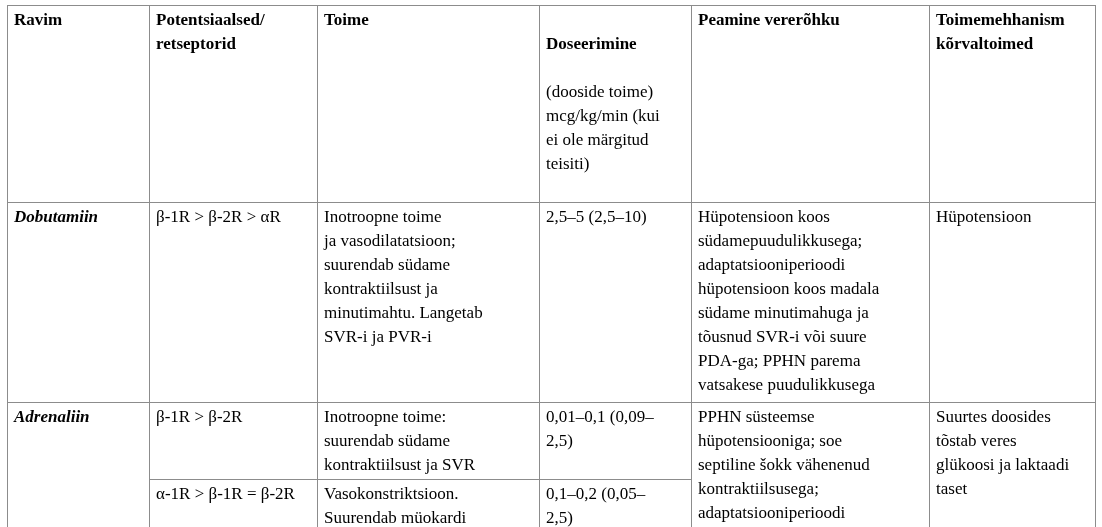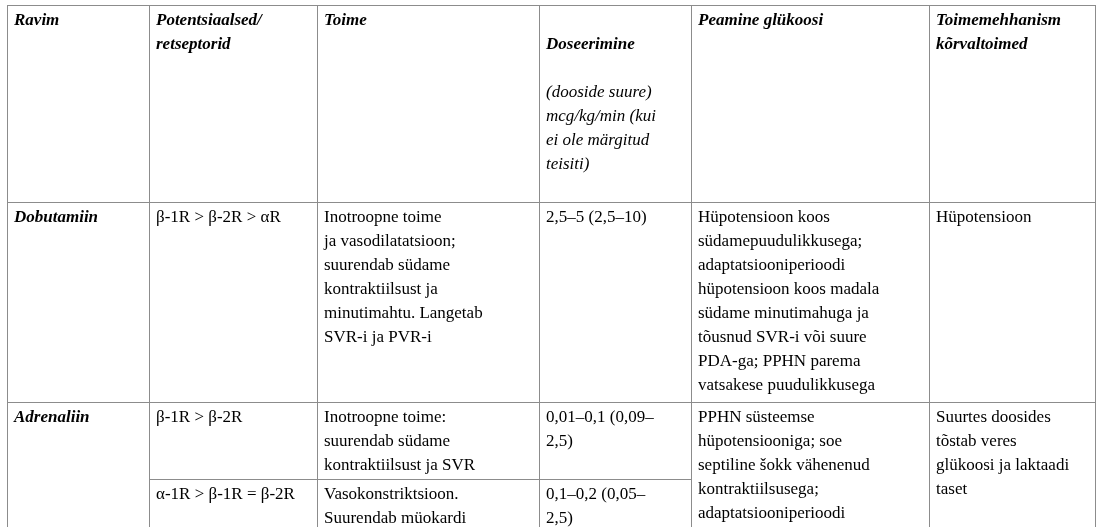--- a/index.html
+++ b/index.html
@@ -28,21 +28,21 @@
     white-space: pre-line;
     overflow: hidden;
   }
   .tbl th { font-weight: bold; }
   .reg { font-weight: normal; white-space: pre-line; }
   .bold-title { font-weight: bold; }
   .drug-name {
     font-weight: bold;
     font-style: italic;
   }
-  tr.hdr      { height: 123px; font-style: italic; }
+  tr.hdr      { height: 123px; }
   tr.row-dob  { height: 200px; margin-left: 19px; }
   tr.row-adr1 { height: 72px; }
   tr.row-adr2 { height: 122px; }
 </style>
 </head>
 <body>
 
 <table class="tbl">
   <colgroup>
     <col style="width:142px">
@@ -53,26 +53,26 @@
     <col style="width:166px">
   </colgroup>
   <thead>
     <tr class="hdr">
       <th>Ravim</th>
       <th>Potentsiaalsed/
 retseptorid</th>
       <th>Toime</th>
       <th>
         <div class="bold-title">Doseerimine</div>
-        <div class="reg">(dooside suure)
+        <div class="reg">(dooside toime)
 mcg/kg/min (kui
 ei ole märgitud
 teisiti)</div>
       </th>
-      <th>Peamine glükoosi</th>
+      <th>Peamine vererõhku</th>
       <th>Toimemehhanism
 kõrvaltoimed</th>
     </tr>
   </thead>
   <tbody>
     <tr class="row-dob">
       <td class="drug-name">Dobutamiin</td>
       <td>β-1R &gt; β-2R &gt; αR</td>
       <td>Inotroopne toime
 ja vasodilatatsioon;

